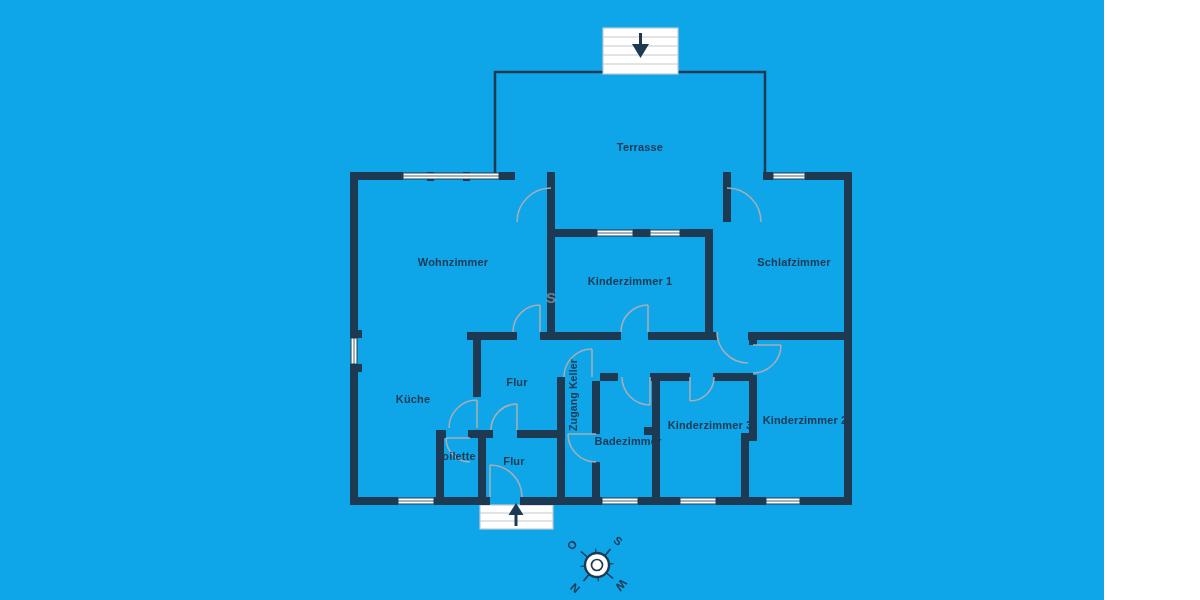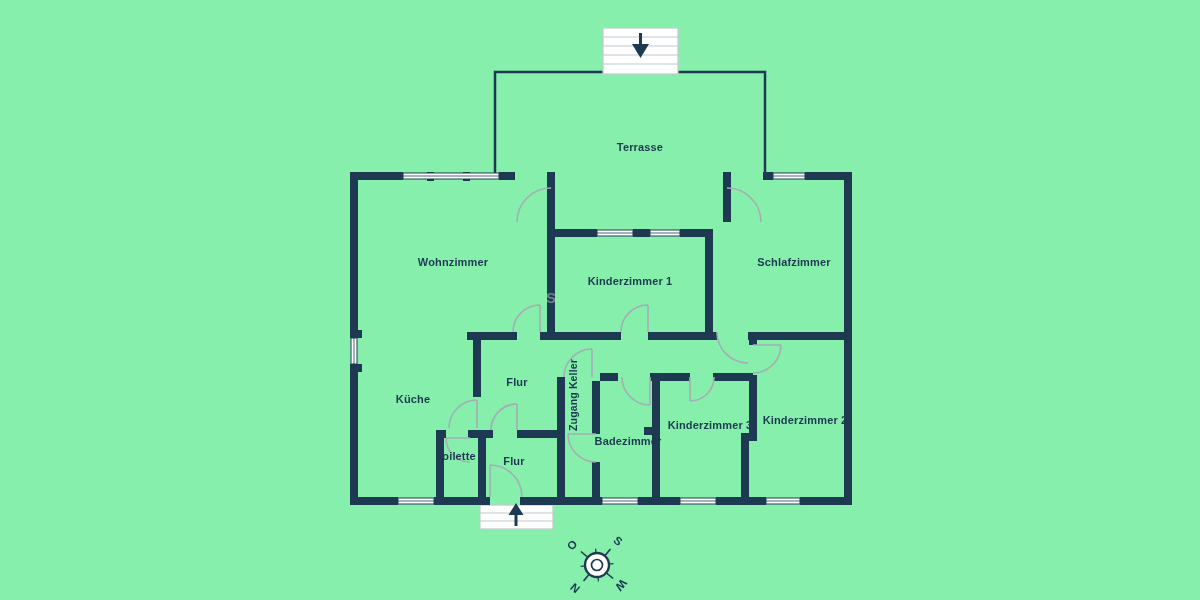--- a/index.html
+++ b/index.html
@@ -1,16 +1,16 @@
 <!DOCTYPE html>
 <html><head>
 <meta charset="utf-8">
 <style>
   html,body{margin:0;padding:0;background:#ffffff;}
-  .canvas{position:relative;width:1200px;height:600px;background:#86efac;overflow:hidden;
+  .canvas{position:relative;width:1104px;height:600px;background:#0ea5e9;overflow:hidden;
           font-family:"Liberation Sans",sans-serif;}
   svg text{font-family:"Liberation Sans",sans-serif;font-weight:700;font-size:11px;
            fill:#1E3A52;letter-spacing:.15px;}
   svg text.vlabel{font-size:10.5px;}
   svg text.compass-letter{font-size:11.5px;}
   svg text.watermark{font-size:15px;fill:#ffffff;opacity:.35;}
   .wall{fill:#1E3A52;}
   .win rect{fill:#ffffff;stroke:#1E3A52;stroke-width:1;}
   .win line{stroke:#1E3A52;stroke-width:.8;}
   .door{stroke:#A6ADB5;stroke-width:1.6;fill:none;}

